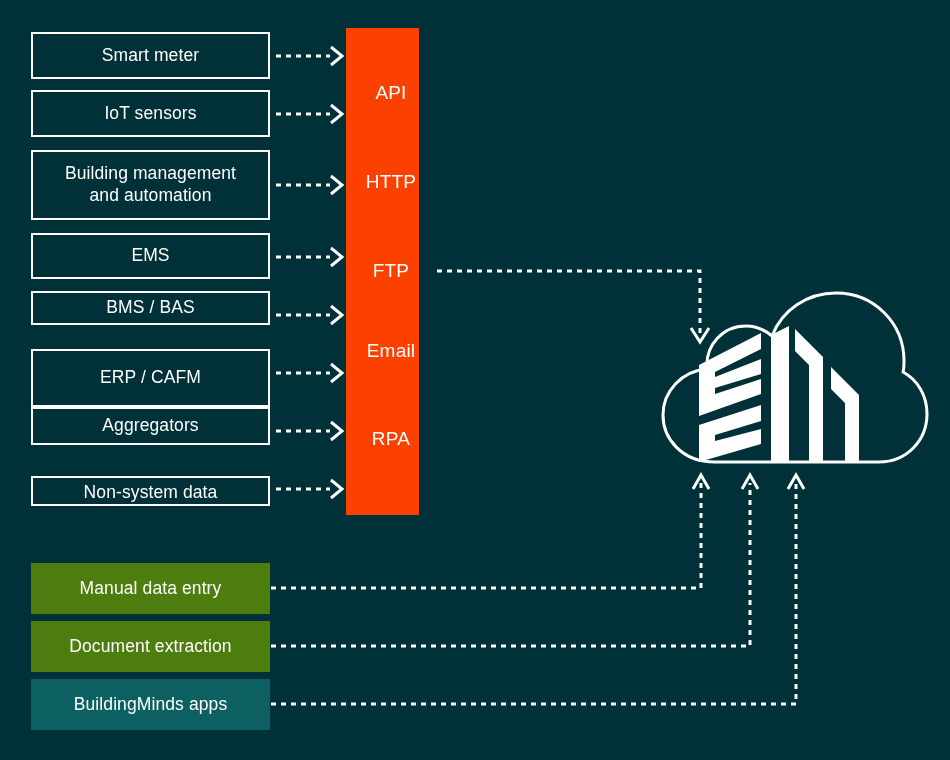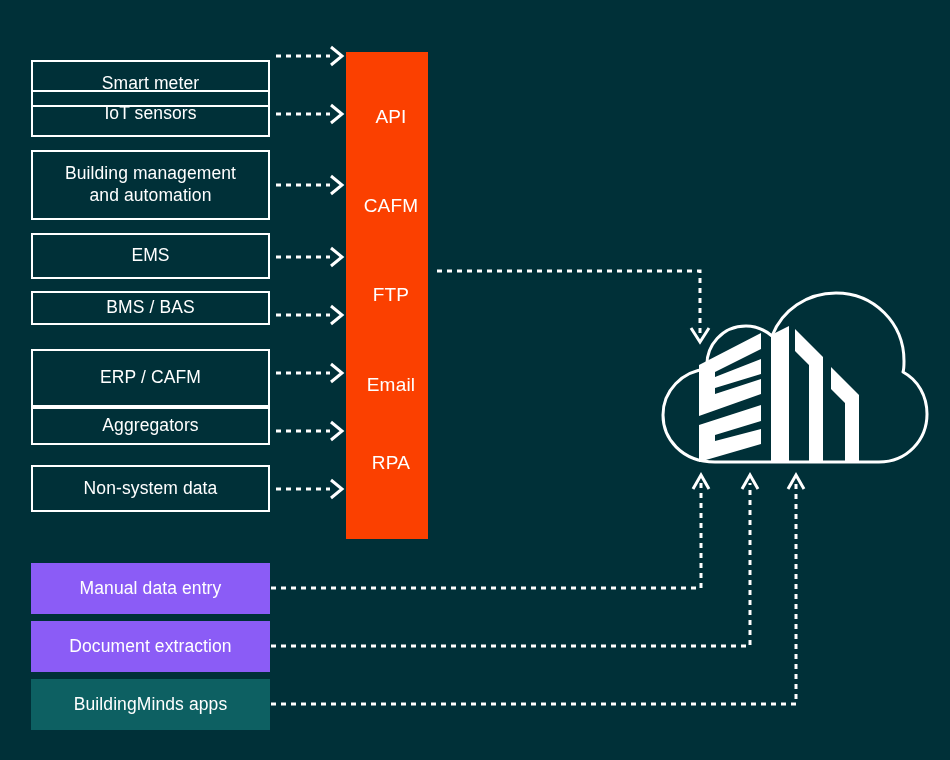--- a/index.html
+++ b/index.html
@@ -46,32 +46,31 @@
     height: 51px;
     box-sizing: border-box;
     display: flex;
     align-items: center;
     justify-content: center;
     text-align: center;
     color: #ffffff;
     font-size: 17.5px;
     letter-spacing: 0.1px;
   }
-  .input-box.orange { background: #8b5cf6; justify-content: center; }
+  .input-box.orange { background: #4d7c0f; justify-content: center; }
   .input-box.teal   { background: #0d6062; }
 
   
   #protocol-bar {
     position: absolute;
     left: 346px;
     top: 28px;
-    width: 82px;
+    width: 73px;
     height: 487px;
     background: #fb4000;
-    margin-top: 24px;
   }
   .protocol-label {
     position: absolute;
     left: 0;
     width: 90px;
     text-align: center;
     color: #ffffff;
     font-size: 19px;
     letter-spacing: 0.2px;
   }
@@ -93,21 +92,21 @@
     top: 285px;
     width: 280px;
     height: 190px;
   }
 </style>
 </head>
 <body>
 
 <div id="canvas">
 
-  <div class="src-box" style="top:32px;  height:47px;margin-top:28px;">
+  <div class="src-box" style="top:32px;  height:47px;">
     <span>Smart meter</span>
   </div>
   <div class="src-box" style="top:150px; height:70px;">
     <span>
       <span>Building management</span><br>
       <span>and automation</span>
     </span>
   </div>
   <div class="src-box" style="top:90px;  height:47px;">
     <span>IoT sensors</span>
@@ -117,29 +116,29 @@
   </div>
   <div class="src-box" style="top:291px; height:34px;">
     <span>BMS / BAS</span>
   </div>
   <div class="src-box" style="top:349px; height:58px;">
     <span>ERP / CAFM</span>
   </div>
   <div class="src-box" style="top:407px; height:38px;">
     <span>Aggregators</span>
   </div>
-  <div class="src-box" style="top:465px; height:47px;">
+  <div class="src-box" style="top:476px; height:30px;align-items:flex-end;">
     <span>Non-system data</span>
   </div>
 
   <div id="protocol-bar">
     <div class="protocol-label" style="top:54px;">API</div>
-    <div class="protocol-label" style="top:143px;">CAFM</div>
+    <div class="protocol-label" style="top:143px;">HTTP</div>
     <div class="protocol-label" style="top:232px;">FTP</div>
-    <div class="protocol-label" style="top:322px;">Email</div>
+    <div class="protocol-label" style="top:312px;">Email</div>
     <div class="protocol-label" style="top:400px;">RPA</div>
   </div>
 
   <div class="input-box orange" style="top:563px;">
     <span>Manual data entry</span>
   </div>
   <div class="input-box orange" style="top:621px;">
     <span>Document extraction</span>
   </div>
   <div class="input-box teal" style="top:679px;">

